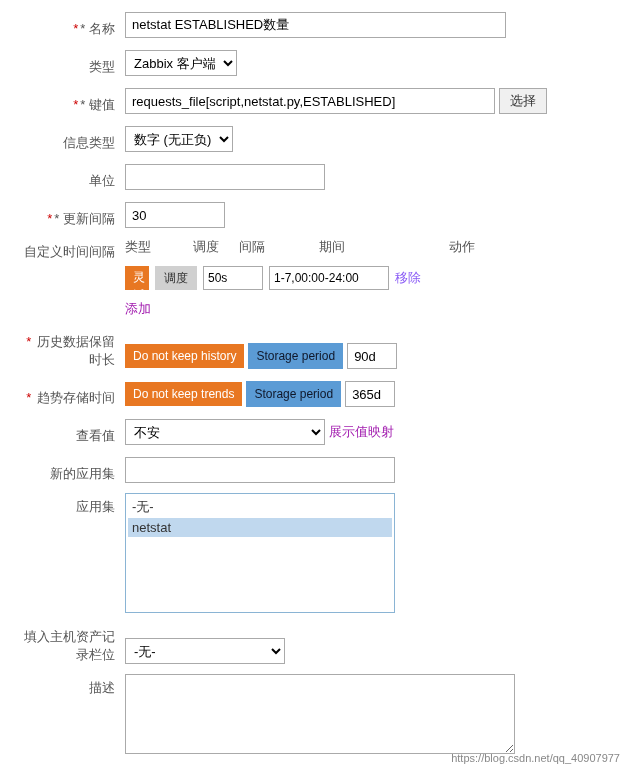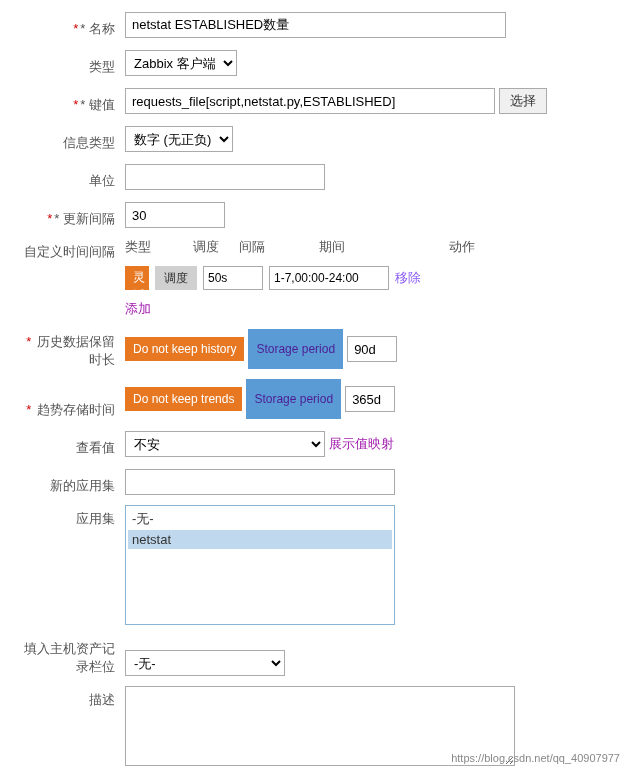--- a/index.html
+++ b/index.html
@@ -97,26 +97,26 @@
     .toggle-active {
       background: #e87722;
       color: #fff;
     }
     .toggle-inactive {
       background: #d0d0d0;
       color: #333;
     }
     .storage-period-btn {
       padding: 2px 8px;
-      height: 40px;
+      height: 26px;
       font-size: 12px;
       border: none;
       cursor: pointer;
       background: #5b9bd5;
-      color: #4c1d95;
+      color: #0f172a;
     }
     .storage-value {
       width: 50px;
       height: 24px;
       font-size: 12px;
       border: 1px solid #aaa;
       padding: 2px 4px;
     }
     .app-list {
       border: 1px solid #8ab4d4;

